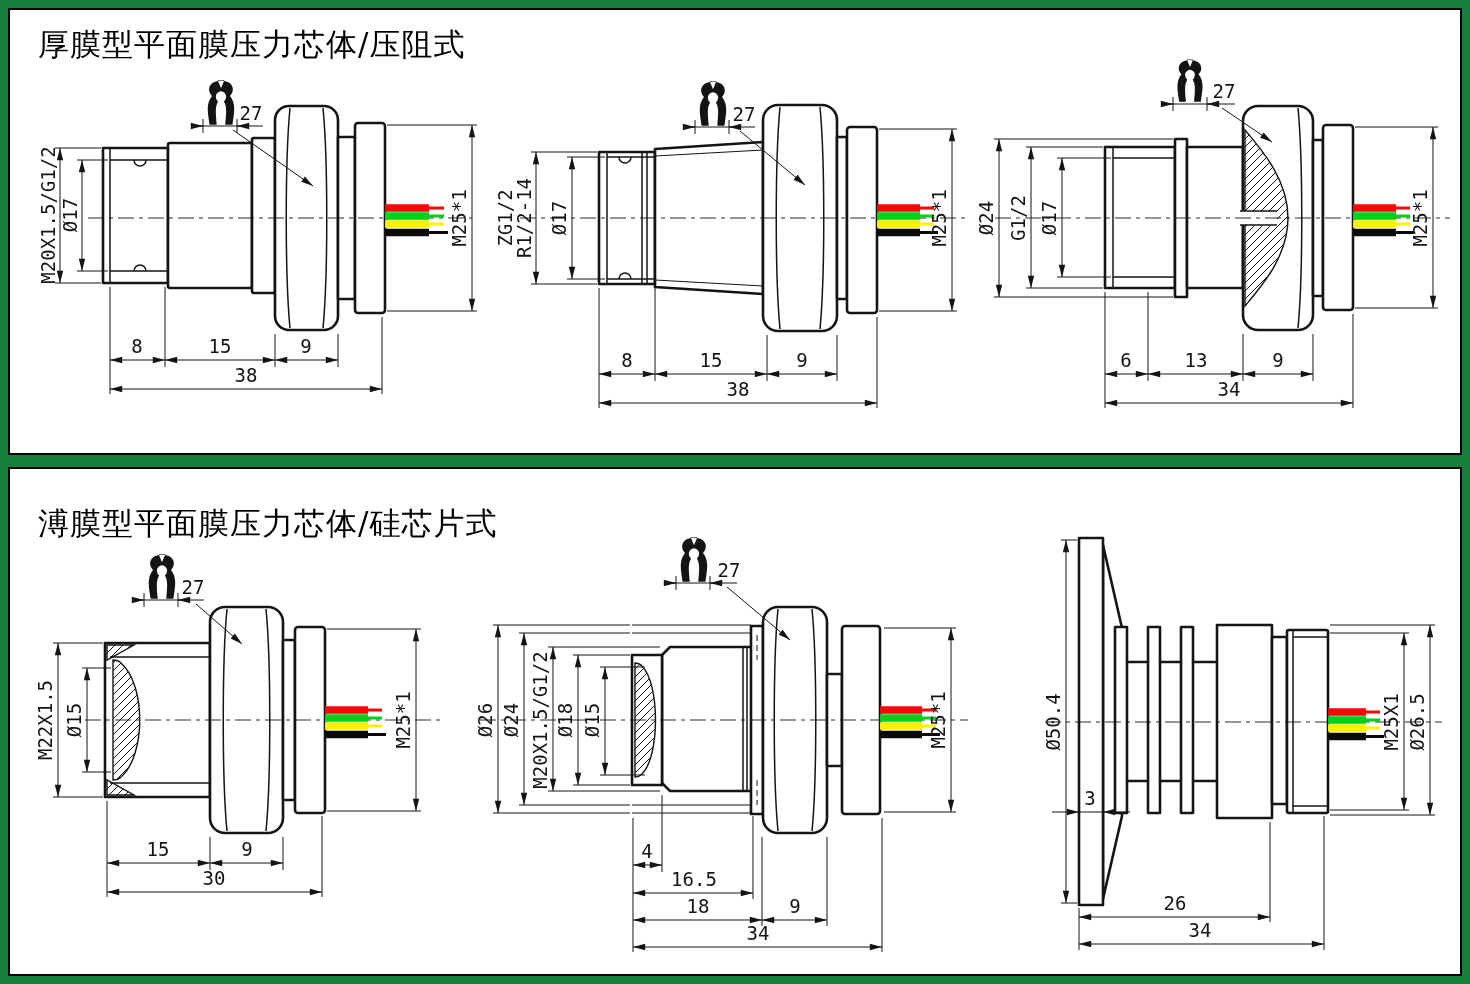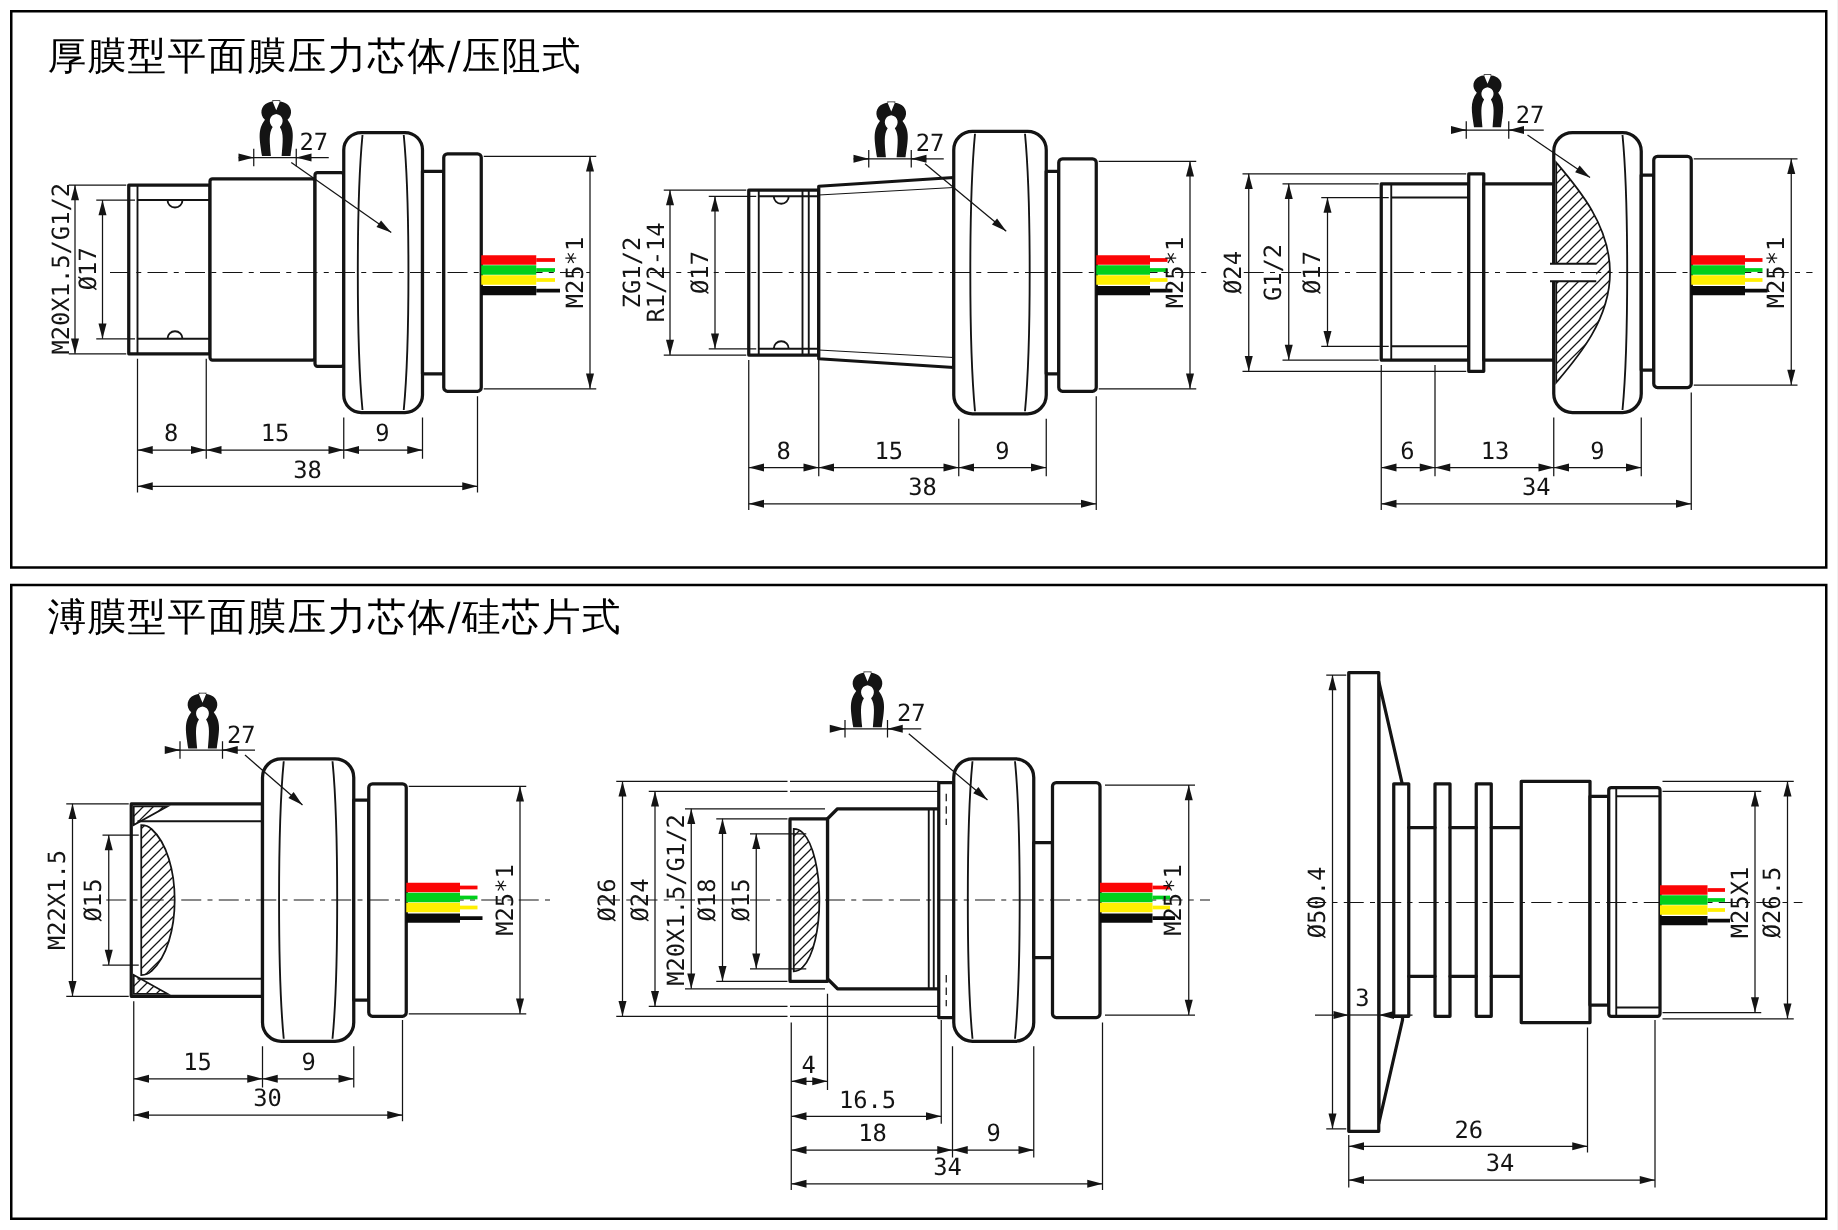--- a/index.html
+++ b/index.html
@@ -1,23 +1,23 @@
 <!DOCTYPE html>
 <html style="--line: #141414; --wire-red: #fb0505; --wire-green: #00cf1b; --wire-yellow: #ffef00; --wire-black: #0a0a0a;"><head>
 <meta charset="utf-8">
 <style>
   html,body{margin:0;padding:0;background:#e8e8e8;}
-  .canvas{position:relative;width:1470px;height:984px;background:#ffffff;overflow:hidden;
+  .canvas{position:relative;width:1470px;height:984px;background:#15803d;overflow:hidden;
           font-family:"DejaVu Sans",sans-serif;}
   .panel{position:absolute;box-sizing:border-box;border:2px solid #000;background:#fff;}
   #panel1{left:8px;top:8px;width:1454px;height:447px;}
   #panel2{left:8px;top:467px;width:1454px;height:509px;}
   .ptitle{position:absolute;left:28px;top:14px;font-family:"DejaVu Serif","Liberation Serif",serif;
           font-size:31px;color:#000;white-space:nowrap;letter-spacing:1px;z-index:5;}
-  #panel2 .ptitle{top:4px;}
+  #panel2 .ptitle{top:34px;}
   svg.draw{position:absolute;left:0;top:0;display:block;}
   
   .bf{fill:#fff;stroke:var(--line,#141414);stroke-width:2.6;stroke-linejoin:round;}
   .b {fill:none;stroke:var(--line,#141414);stroke-width:2.6;stroke-linejoin:round;stroke-linecap:round;}
   .m {fill:none;stroke:var(--line,#141414);stroke-width:1.5;}
   .t {fill:none;stroke:var(--line,#141414);stroke-width:1;}
   .dash{stroke-dasharray:6 4;}
   .cl{fill:none;stroke:var(--line,#141414);stroke-width:0.9;stroke-dasharray:16 5 4 5;}
   .dim{fill:none;stroke:var(--line,#141414);stroke-width:1;marker-start:url(#ar);marker-end:url(#ar);}
   .de {fill:none;stroke:var(--line,#141414);stroke-width:1;marker-end:url(#ar);}

